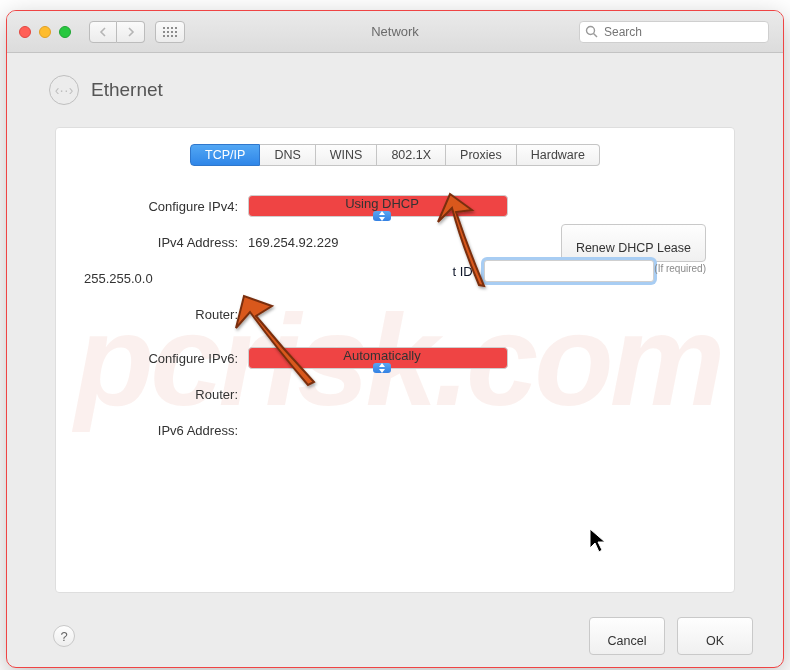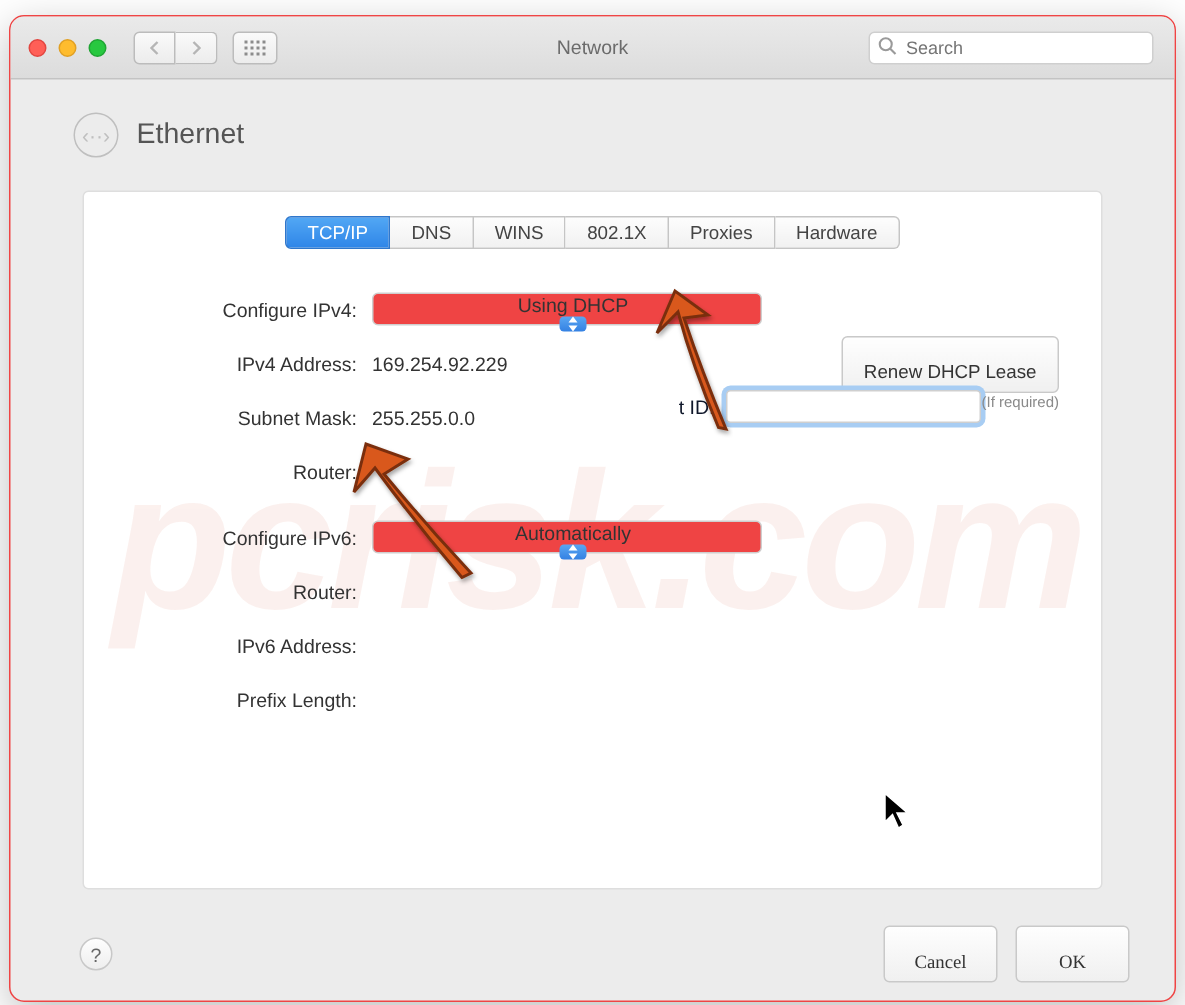--- a/index.html
+++ b/index.html
@@ -55,21 +55,21 @@
   .renew { position:absolute; right:28px; top:58px; }
   .btn { height:38px; padding:16px 14px; background:linear-gradient(#fefefe,#f0f0f0); border:1px solid #c9c9c9; border-radius:4px; font-size:12.5px; color:#333; cursor:pointer;}
   .client { position:absolute; right:28px; top:94px; display:flex; align-items:center; gap:8px; flex-direction:row;}
   .client-wrap{ display:flex; flex-direction:row; }
   .client input{ width:170px; height:22px; border:1px solid #cfcfcf; border-radius:3px; font-size:12px; padding:0 6px; box-shadow:0 0 0 3px #a8cdf3;}
   .req { font-size:10px; color:#8a8a8a; margin-top:3px;}
   .cid-label{ font-size:13px; color:#0f172a; }
   .footer { position:absolute; left:0; right:0; bottom:0; height:62px; display:flex; align-items:center; justify-content:space-between; padding:0 30px 0 46px;}
   .help { width:22px;height:22px;border:1px solid #c8c8c8;border-radius:50%;background:linear-gradient(#fefefe,#eee);display:flex;align-items:center;justify-content:center;font-size:13px;color:#666;cursor:pointer;}
   .footer-right{ display:flex; gap:12px;}
-  .footer-right .btn{ min-width:76px;font-family:Liberation Serif, serif;}
+  .footer-right .btn{ min-width:76px;}
   
   .arrow { position:absolute; pointer-events:none; }
   .arrow svg { overflow:visible; }
   
   .cursor { position:absolute; left:582px; top:517px; }
   
   .wm { position:absolute; inset:0; display:flex; align-items:center; justify-content:center; pointer-events:none; opacity:0.07; font-size:130px; font-weight:700; font-style:italic; color:#cc3a1a; letter-spacing:-4px;}
   .wm span{ padding-left:6px;}
 </style>
 </head>
@@ -152,21 +152,20 @@
           <span class="cap"></span>
         </div>
       </div>
 
       <div class="row">
         <div class="lbl">IPv4 Address:</div>
         <div class="val">169.254.92.229</div>
       </div>
 
       <div class="row">
-        <div class="lbl">Subnet Mask:</div>
         <div class="val">255.255.0.0</div>
       </div>
 
       <div class="row">
         <div class="lbl">Router:</div>
         <div class="val"></div>
       </div>
 
       <div class="row" style="margin-top:8px;">
         <div class="lbl">Configure IPv6:</div>
@@ -177,23 +176,20 @@
       </div>
 
       <div class="row">
         <div class="lbl">Router:</div>
       </div>
 
       <div class="row">
         <div class="lbl">IPv6 Address:</div>
       </div>
 
-      <div class="row">
-        <div class="lbl">Prefix Length:</div>
-      </div>
 
       <div class="renew">
         <button class="btn">Renew DHCP Lease</button>
       </div>
 
       <div class="client">
         <span class="cid-label"><span style="visibility:hidden">DHCP Clien</span><span>t ID:</span></span>
         <div class="client-wrap">
           <input type="text" value="" style="">
           <div class="req">(If required)</div>

